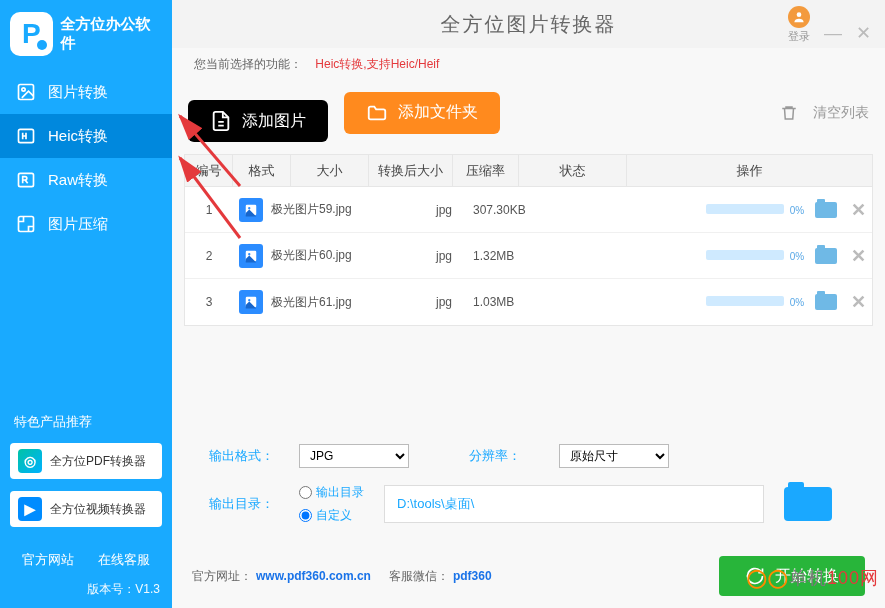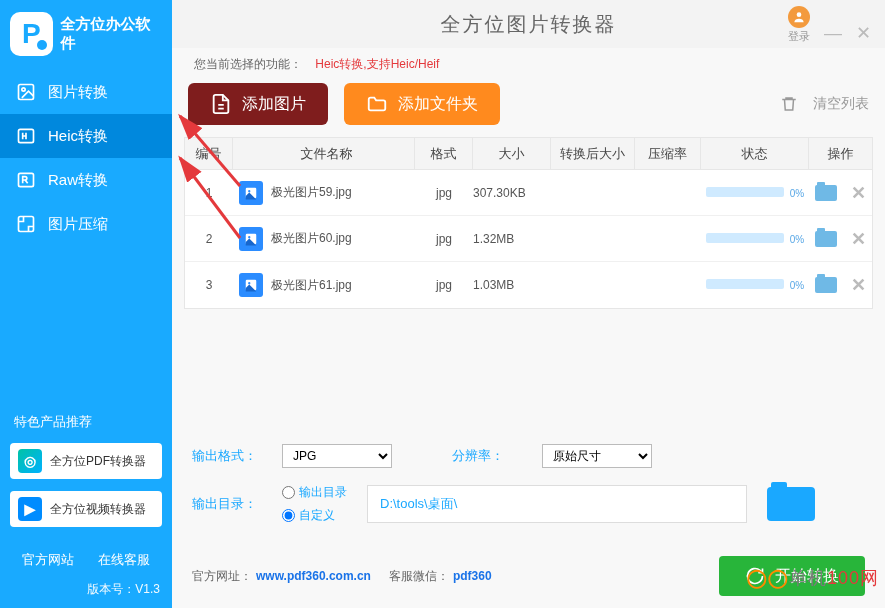--- a/index.html
+++ b/index.html
@@ -38,21 +38,21 @@
 .user-col { display: flex; flex-direction: column; align-items: center; gap: 1px; }
 .avatar { width: 22px; height: 22px; border-radius: 50%; background: #f39a3d; display: inline-flex; align-items: center; justify-content: center; color: #fff; font-size: 12px; }
 .login-txt { font-size: 11px; color: #999; }
 .win-btn { color: #bbb; font-size: 18px; cursor: pointer; }
 
 .func-row { padding: 8px 16px 0; font-size: 12px; color: #666; margin-left: 6px; }
 .func-row .red { color: #e4393c; margin-left: 10px; }
 
 .action-row { display: flex; align-items: center; padding: 10px 16px 12px; gap: 16px; }
 .btn { display: inline-flex; align-items: center; gap: 10px; padding: 0 22px; height: 42px; border-radius: 6px; color: #fff; font-size: 16px; cursor: pointer; border: none; }
-.btn-blue { background: #7f1d1d; }
+.btn-blue { background: #000000; margin-top: 17px; }
 .btn-orange { background: #ff8a1e; }
 .btn svg { width: 22px; height: 22px; }
 .clear { margin-left: auto; display: flex; align-items: center; gap: 15px; color: #999; font-size: 14px; cursor: pointer; }
 .clear svg { width: 18px; height: 18px; }
 
 
 .table-wrap { margin: 0 12px; background: #fff; border: 1px solid #e6e6e6; }
 .thead { display: flex; background: #f4f4f4; font-size: 13px; color: #444; height: 32px; align-items: center; border-bottom: 1px solid #e6e6e6; }
 .trow { display: flex; align-items: center; height: 46px; font-size: 12px; color: #555; border-bottom: 1px solid #f0f0f0; }
 .trow:last-child { border-bottom: none; }
@@ -70,21 +70,21 @@
 
 .thumb { width: 24px; height: 24px; background: #2b8cff; border-radius: 3px; display: inline-flex; align-items: center; justify-content: center; }
 .thumb svg { width: 14px; height: 14px; }
 .progress { width: 78px; height: 10px; background: #cfeaff; border-radius: 2px; position: relative; display: inline-block; }
 .progress-txt { font-size: 10px; color: #5aa8e6; margin-left: 6px; }
 .folder-ico { width: 22px; height: 16px; background: #6fb9e6; border-radius: 2px; cursor: pointer; position: relative; }
 .folder-ico::before { content: ""; position: absolute; top: -3px; left: 2px; width: 8px; height: 3px; background: #6fb9e6; border-radius: 1px 1px 0 0; }
 .del-x { color: #bbb; font-size: 18px; cursor: pointer; font-weight: 700; }
 
 
-.controls { padding: 14px 20px 10px; font-size: 13px; color: #1aa8ff; }
+.controls { padding: 14px 20px 10px; font-size: 13px; color: #1aa8ff; margin-left: 17px; }
 .crow { display: flex; align-items: center; gap: 20px; margin-bottom: 16px; }
 .label { color: #1aa8ff; font-size: 13px; min-width: 70px; }
 select { height: 24px; font-size: 12px; border: 1px solid #bbb; background: #fff; padding: 2px 6px; min-width: 110px; }
 .radio-col { display: flex; flex-direction: column; gap: 6px; color: #1aa8ff; font-size: 12px; }
 .radio-col label { display: flex; align-items: center; gap: 4px; cursor: pointer; }
 .path-box { flex: 1; max-width: 380px; height: 38px; border: 1px solid #ddd; background: #fff; display: flex; align-items: center; padding: 0 12px; color: #1aa8ff; font-size: 13px; }
 .big-folder { width: 48px; height: 34px; background: #1aa8ff; border-radius: 4px; cursor: pointer; position: relative; }
 .big-folder::before { content: ""; position: absolute; top: -5px; left: 4px; width: 16px; height: 5px; background: #1aa8ff; border-radius: 2px 2px 0 0; }
 
 .bottom-bar { display: flex; align-items: center; padding: 6px 20px 12px; font-size: 12px; }
@@ -213,21 +213,20 @@
         <svg viewBox="0 0 24 24" fill="none" stroke="#999" stroke-width="2">
             <path d="M3 6h18M8 6V4h8v2M6 6l1 14h10l1-14"></path>
           </svg>
         <span>清空列表</span>
       </div>
     </div>
 
     <div class="table-wrap">
       <div class="thead">
         <div class="c-num">编号</div>
-        <div class="c-name">文件名称</div>
         <div class="c-fmt">格式</div>
         <div class="c-size">大小</div>
         <div class="c-after">转换后大小</div>
         <div class="c-ratio">压缩率</div>
         <div class="c-status">状态</div>
         <div class="c-ops">操作</div>
       </div>
 
       <div class="trow">
         <div class="c-num">1</div>

